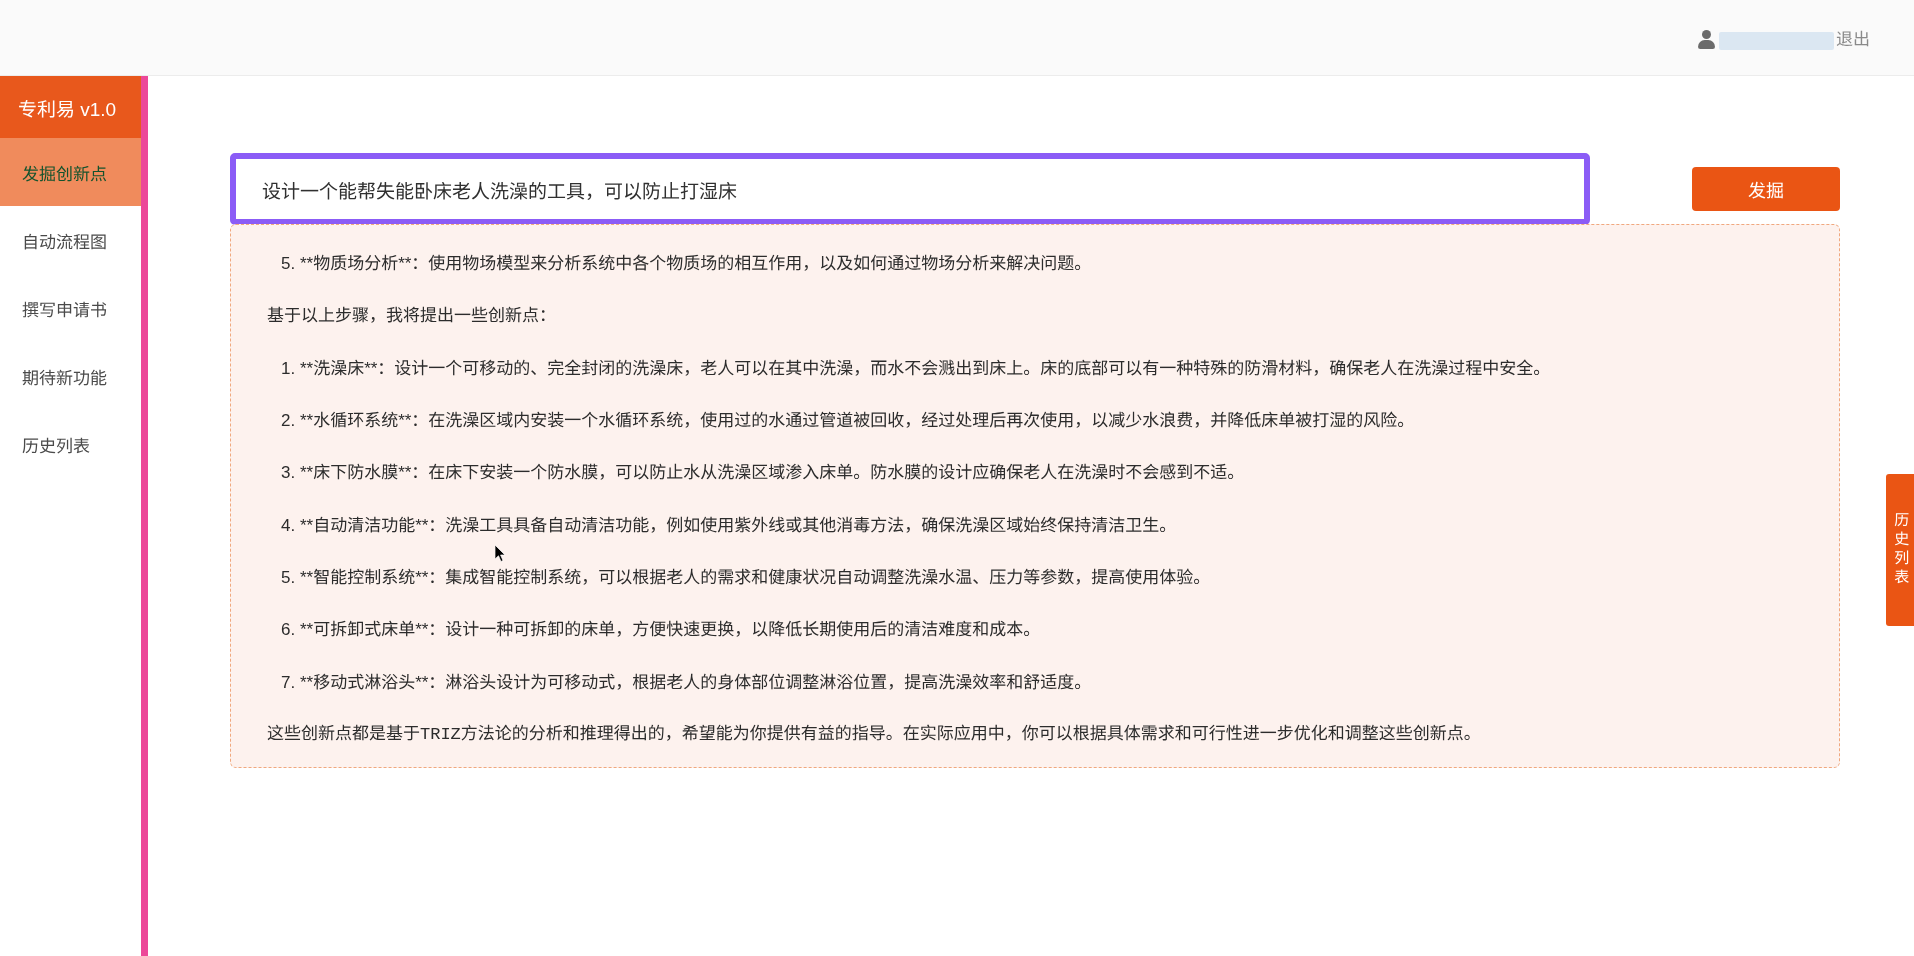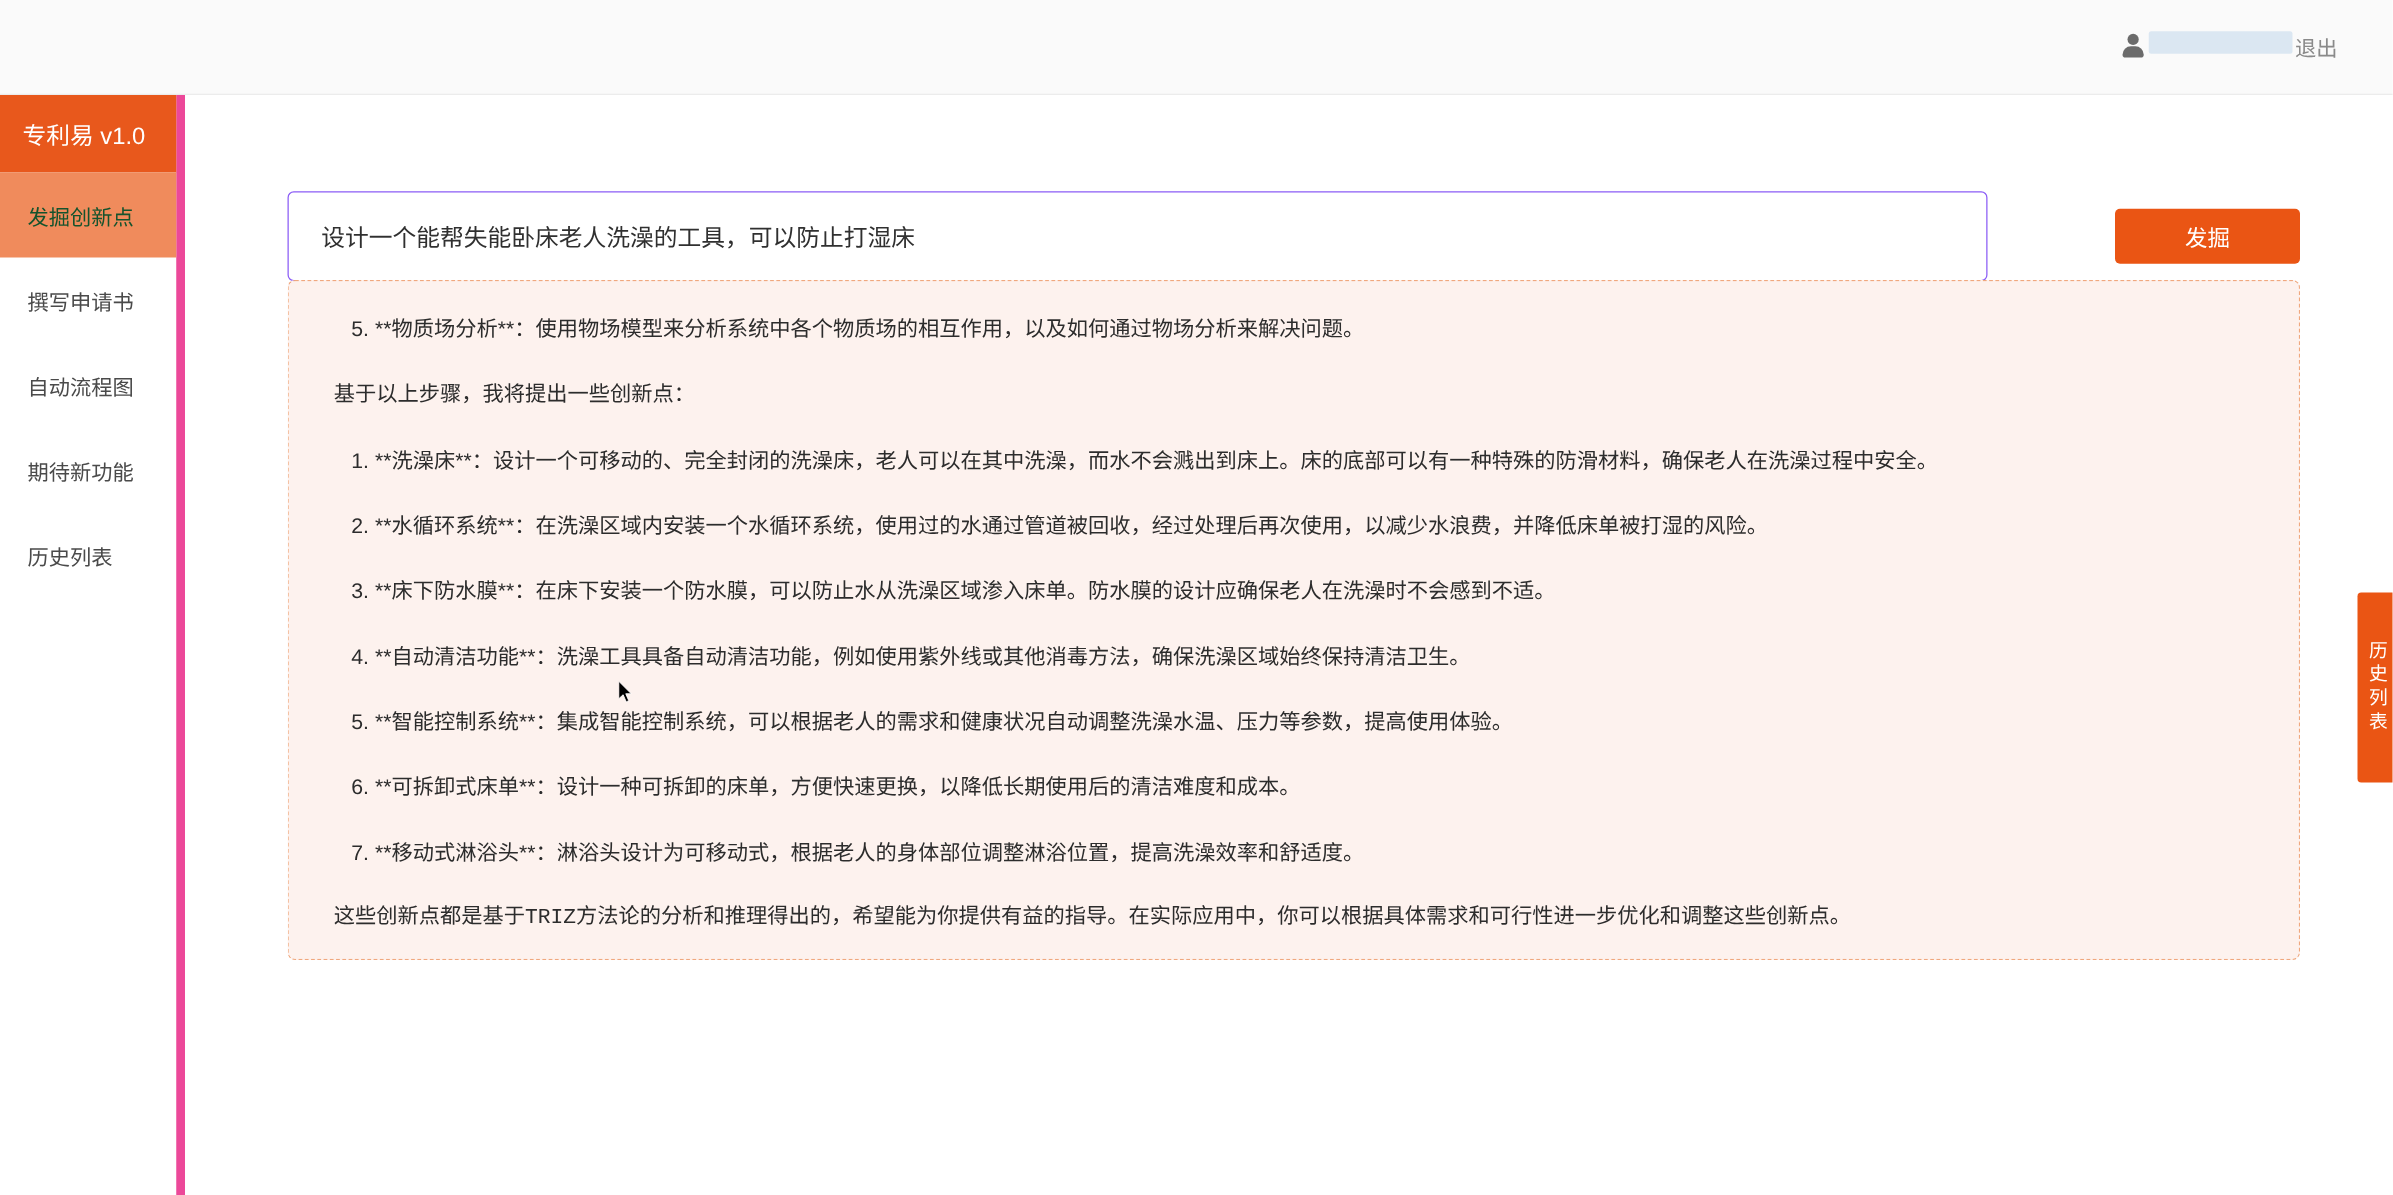--- a/index.html
+++ b/index.html
@@ -42,21 +42,21 @@
   .logo-mark .bar { position: absolute; left: 7px; top: 16px; width: 5px; height: 22px; background: #e8581c; }
   .brand-name {
     font-size: 30px;
     font-weight: bold;
     color: #2b2b2b;
     letter-spacing: 1px;
   }
   .header-right {
     margin-left: auto;
     display: flex;
-    align-items: flex-start;
+    align-items: flex-end;
     gap: 2px;
     margin-right: 44px;
   }
   .user-icon {
     width: 22px; height: 22px;
     display: inline-block;
     position: relative;
     color: #6b6b6b;
   }
   .user-icon::before {
@@ -130,21 +130,21 @@
   .query-row {
     position: absolute;
     left: 82px; top: 77px;
     width: 1610px; height: 72px;
     display: flex;
     align-items: flex-start;
     gap: 0;
   }
   .query-box {
     width: 1360px; height: 72px;
-    border: 1px solid #8b5cf6;
+    border: 6px solid #8b5cf6;
     border-radius: 5px;
     background: #ffffff;
     display: flex;
     align-items: center;
     padding: 0 24px;
     font-size: 19px;
     color: #303030;
   }
   .query-box input {
     border: none;
@@ -232,22 +232,22 @@
   <div class="header-right">
     <span class="user-icon"></span>
     <span class="user-name-mask"></span>
     <span class="logout">退出</span>
   </div>
 </div>
 
 <div class="sidebar">
   <div class="side-title">专利易 v1.0</div>
   <div class="side-item active">发掘创新点</div>
+  <div class="side-item">自动流程图</div>
   <div class="side-item">撰写申请书</div>
-  <div class="side-item">自动流程图</div>
   <div class="side-item">期待新功能</div>
   <div class="side-item">历史列表</div>
 </div>
 
 <div class="main">
 
   <div class="query-row">
     <div class="query-box">
       <input type="text" value="设计一个能帮失能卧床老人洗澡的工具，可以防止打湿床" style="">
     </div>

